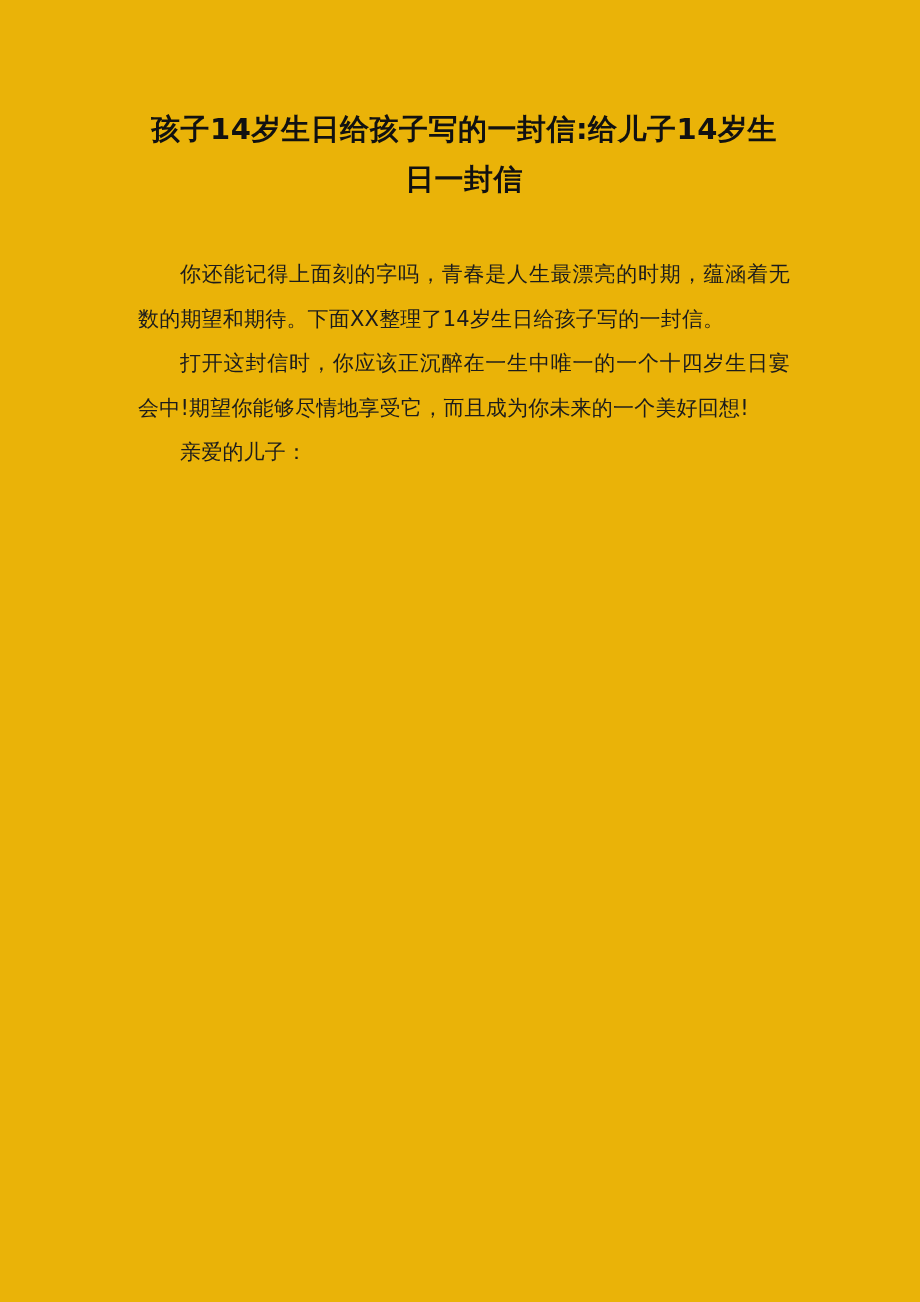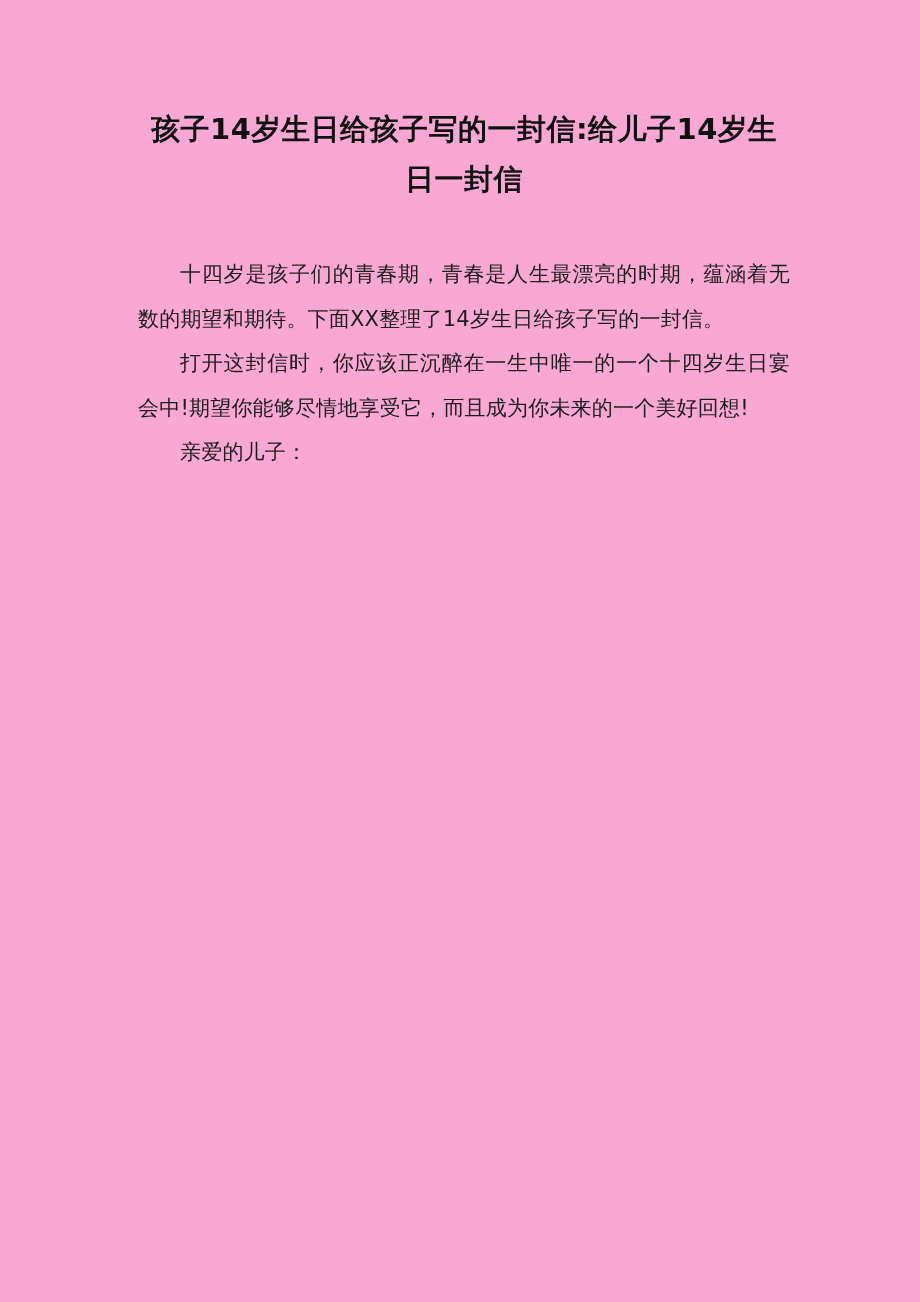--- a/index.html
+++ b/index.html
@@ -15,21 +15,21 @@
     -webkit-font-smoothing: antialiased;
     overflow: hidden;
   }
 
   .page {
     position: relative;
     width: 920px;
     height: 1302px;
     box-sizing: border-box;
     padding: 0;
-    background: #f9a8d4;
+    background: #eab308;
   }
 
   .content {
     position: absolute;
     left: 138px;
     top: 0;
     width: 652px;
   }
 
   .doc-title {
@@ -67,21 +67,21 @@
 </head>
 <body>
 
 <div class="page">
   <div class="content">
 
     <h1 class="doc-title">孩子14岁生日给孩子写的一封信:给儿子14岁生日一封信</h1>
 
     <div class="body-block">
 
-      <p class="para indent">十四岁是孩子们的青春期，青春是人生最漂亮的时期，蕴涵着无数的期望和期待。下面XX整理了14岁生日给孩子写的一封信。</p>
+      <p class="para indent">你还能记得上面刻的字吗，青春是人生最漂亮的时期，蕴涵着无数的期望和期待。下面XX整理了14岁生日给孩子写的一封信。</p>
 
 
       <p class="para indent">打开这封信时，你应该正沉醉在一生中唯一的一个十四岁生日宴会中!期望你能够尽情地享受它，而且成为你未来的一个美好回想!</p>
 
       <p class="para indent">亲爱的儿子：</p>
 
 
 
     </div>
   </div>

